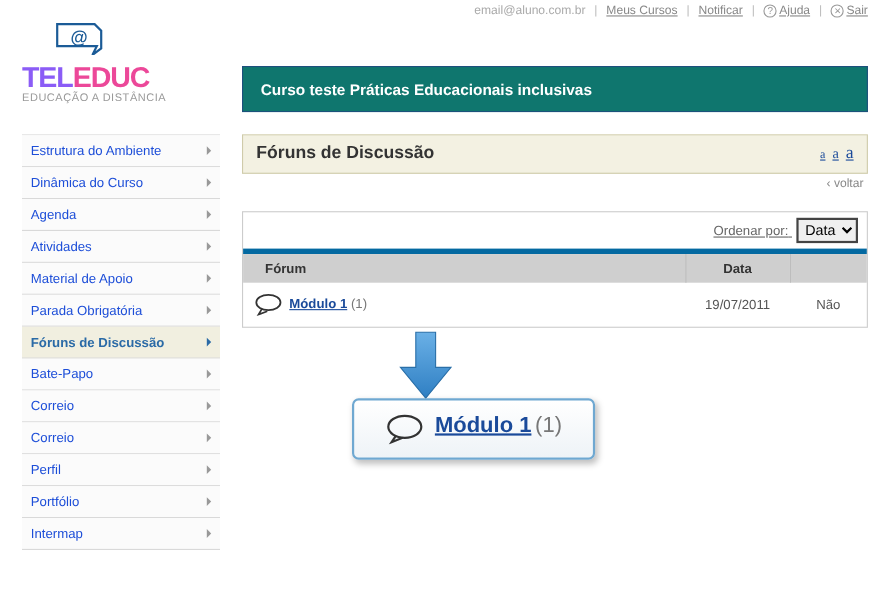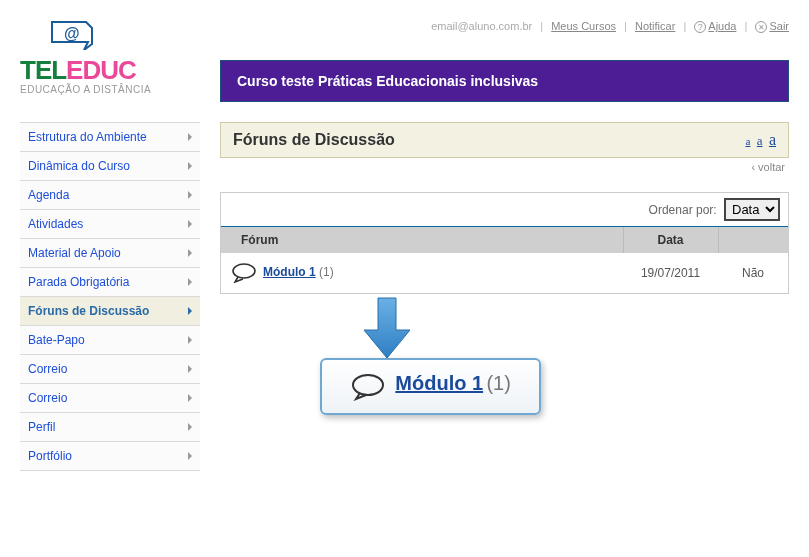--- a/index.html
+++ b/index.html
@@ -7,39 +7,39 @@
     font-family: Arial, Helvetica, sans-serif;
     font-size: 12px;
     background: #fff;
     width: 809px;
     color: #555;
   }
   .page { width: 809px; position: relative; }
 
   
   .top-links {
-    position: absolute; right: 20px; top: 20px;
+    position: absolute; right: 20px; top: 4px;
     font-size: 11px; color: #888;
   }
   .top-links a { color: #888; text-decoration: underline; cursor: pointer; }
   .top-links .sep { margin: 0 5px; color: #bbb; }
   .top-links .email { color: #aaa; text-decoration: none; }
 
   
   .header { padding: 20px 20px 0 20px; overflow: hidden; }
   .logo-box { float: left; width: 180px; }
   .logo-icon { margin-left: 30px; }
   .logo-text { margin-top: 2px; }
-  .logo-text .tel { font-size: 26px; font-weight: bold; color: #15803d; letter-spacing: -1px;}
+  .logo-text .tel { font-size: 26px; font-weight: bold; color: #8b5cf6; letter-spacing: -1px;}
   .logo-text .educ { font-size: 26px; font-weight: bold; color: #ec4899; letter-spacing: -1px;}
   .logo-sub { font-size: 10px; color: #999; letter-spacing: 0.5px; margin-top: -2px;}
 
   .course-banner {
     margin-left: 200px; margin-top: 40px;
-    background: #4c1d95; color: #fff;
+    background: #0f766e; color: #fff;
     padding: 12px 16px; font-size: 14px; font-weight: bold;
     border: 1px solid #1e4f7d;
   }
 
   
   .content { overflow: hidden; padding: 0 20px 20px 20px; margin-top: 20px; }
   .sidebar { float: left; width: 180px; }
   .main { margin-left: 200px; }
 
   
@@ -69,21 +69,21 @@
   .page-title h2 { float: left; font-size: 16px; color: #333; font-weight: bold; }
   .font-sizes { float: right; color: #1a4a9a; margin-left: 32px; }
   .font-sizes span { margin-left: 3px; cursor: pointer; text-decoration: underline; font-family: Georgia, serif; }
   .fs1 { font-size: 11px; } .fs2 { font-size: 13px; } .fs3 { font-size: 16px; }
 
   .back-link { text-align: right; font-size: 11px; color: #888; padding: 3px 4px; }
   .back-link span { cursor: pointer; }
 
   
   .forum-box { border: 1px solid #ccc; margin-top: 16px; background: #fff; }
-  .sortbar { text-align: right; padding: 5px 8px; font-size: 12px; color: #666; border-bottom: 1px solid #0369a1; }
+  .sortbar { text-align: right; padding: 5px 8px; font-size: 12px; color: #666; border-bottom: 5px solid #0369a1; text-decoration: underline; }
   .sortbar select { border: 2px solid #444; font-size: 13px; padding: 1px 2px; margin-left: 4px; }
   table.ftab { width: 100%; border-collapse: collapse; }
   .ftab th {
     background: #cfcfcf; color: #333; font-weight: bold;
     padding: 6px 20px; font-size: 12px; text-align: left;
     border-right: 1px solid #bbb;
   }
   .ftab th:last-child { border-right: none; }
   .ftab th.c-data, .ftab td.c-data { width: 95px; text-align: center; }
   .ftab th.c-nova, .ftab td.c-nova { width: 70px; text-align: center; }
@@ -151,20 +151,21 @@
           <li><span>Agenda</span><span class="arrow"></span></li>
           <li><span>Atividades</span><span class="arrow"></span></li>
           <li><span>Material de Apoio</span><span class="arrow"></span></li>
           <li><span>Parada Obrigatória</span><span class="arrow"></span></li>
           <li class="active"><span>Fóruns de Discussão</span><span class="arrow"></span></li>
           <li><span>Bate-Papo</span><span class="arrow"></span></li>
           <li><span>Correio</span><span class="arrow"></span></li>
           <li><span>Correio</span><span class="arrow"></span></li>
           <li><span>Perfil</span><span class="arrow"></span></li>
           <li><span>Portfólio</span><span class="arrow"></span></li>
+          <li><span>Intermap</span><span class="arrow"></span></li>
         </ul>
     </div>
 
     <div class="main">
       <div class="page-title">
         <h2>Fóruns de Discussão</h2>
         <div class="font-sizes">
           <span class="fs1">a</span>
           <span class="fs2">a</span>
           <span class="fs3">a</span>

